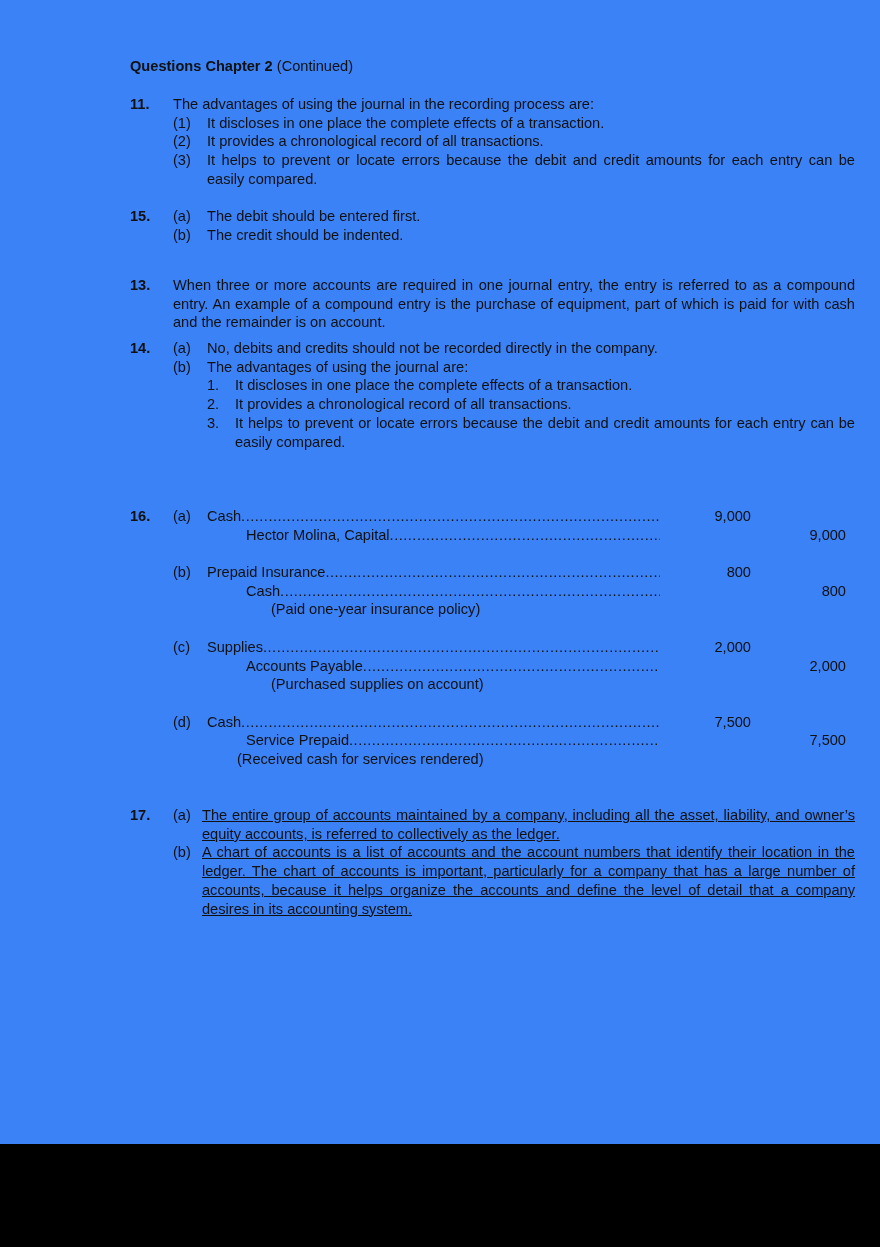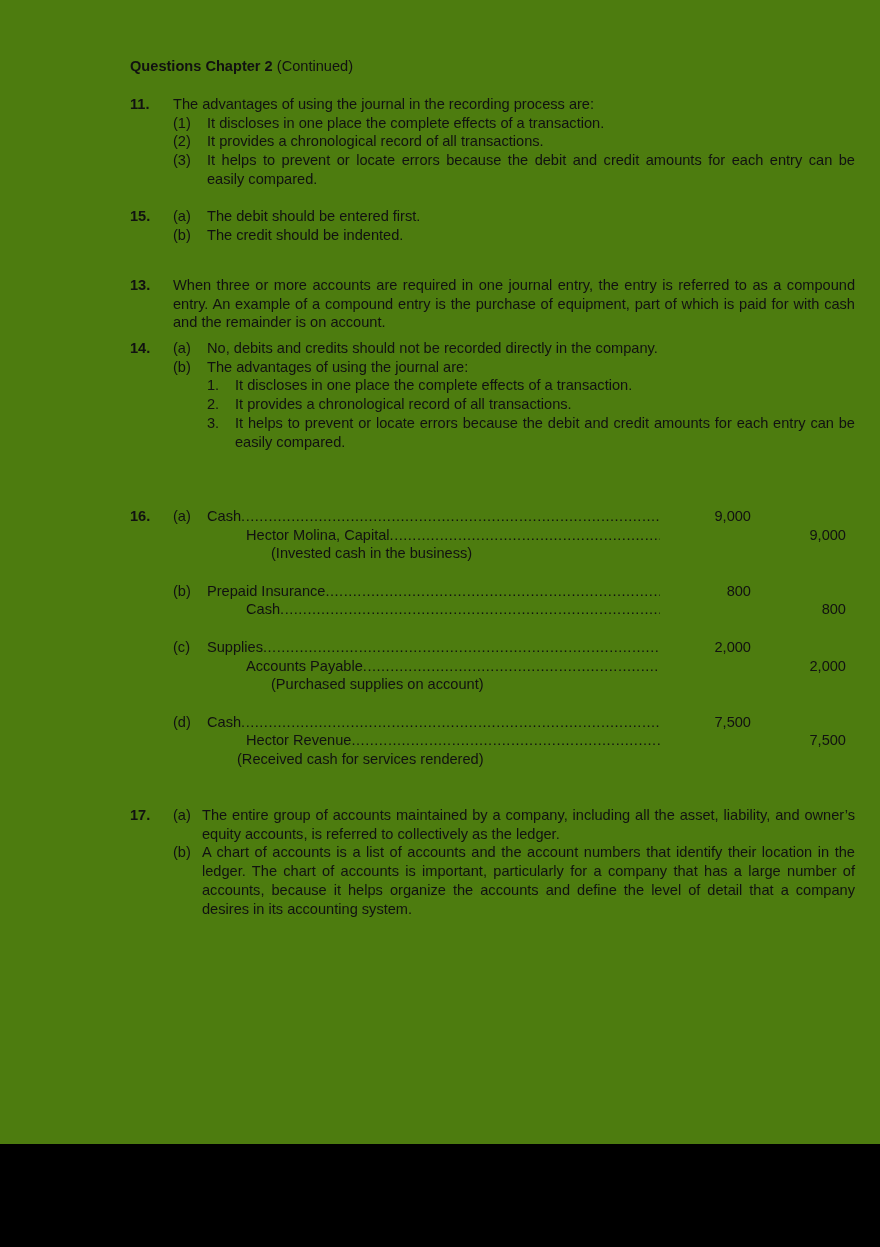--- a/index.html
+++ b/index.html
@@ -1,20 +1,20 @@
 <!DOCTYPE html>
 <html><head>
   <meta charset="utf-8">
   <style>
     html, body { margin: 0; padding: 0; }
     body {
       width: 880px; height: 1247px; background: #ffffff; position: relative; overflow: hidden;
       font-family: "Liberation Sans", sans-serif; color: #111; font-size: 14.6px; line-height: 18.7px;
     }
-    .page { position: absolute; left: 0; top: 0; width: 880px; height: 1144px; background: #4d7c0f; }
+    .page { position: absolute; left: 0; top: 0; width: 880px; height: 1144px; background: #3b82f6; }
     .black-bar { position: absolute; left: 0; top: 1144px; width: 880px; height: 103px; background: #000; }
     .title { position: absolute; left: 130px; top: 57px; white-space: nowrap; }
     .title b { font-weight: bold; }
     .q { position: absolute; left: 130px; width: 725px; }
     .qnum { position: absolute; left: 0; top: 0; font-weight: bold; }
     .body { margin-left: 43px; }
     .just { text-align: justify; }
     .row { position: relative; }
     .lbl { position: absolute; left: 0; top: 0; }
     .sub { margin-left: 34px; }
@@ -110,33 +110,33 @@
       <div style="margin-bottom:18.7px;">
         <div class="je">
           <span class="lbl">(a)</span>
           <span class="acct" style="left:34px;width:453px;"><span>Cash</span><span class="dots">......................................................................................................................................................</span></span>
           <span class="dr">9,000</span>
         </div>
         <div class="je">
           <span class="acct" style="left:73px;width:414px;"><span>Hector Molina, Capital</span><span class="dots">......................................................................................................................................................</span></span>
           <span class="cr">9,000</span>
         </div>
-        <div class="expl" style="margin-left:98px;">(Invested cash in the business)</div>
       </div>
 
       <div style="margin-bottom:18.7px;">
         <div class="je">
           <span class="lbl">(b)</span>
           <span class="acct" style="left:34px;width:453px;"><span>Prepaid Insurance</span><span class="dots">......................................................................................................................................................</span></span>
           <span class="dr">800</span>
         </div>
         <div class="je">
           <span class="acct" style="left:73px;width:414px;"><span>Cash</span><span class="dots">......................................................................................................................................................</span></span>
           <span class="cr">800</span>
         </div>
+        <div class="expl" style="margin-left:98px;">(Paid one-year insurance policy)</div>
       </div>
 
       <div style="margin-bottom:18.7px;">
         <div class="je">
           <span class="lbl">(c)</span>
           <span class="acct" style="left:34px;width:453px;"><span>Supplies</span><span class="dots">......................................................................................................................................................</span></span>
           <span class="dr">2,000</span>
         </div>
         <div class="je">
           <span class="acct" style="left:73px;width:414px;"><span>Accounts Payable</span><span class="dots">......................................................................................................................................................</span></span>
@@ -145,30 +145,30 @@
         <div class="expl" style="margin-left:98px;">(Purchased supplies on account)</div>
       </div>
 
       <div>
         <div class="je">
           <span class="lbl">(d)</span>
           <span class="acct" style="left:34px;width:453px;"><span>Cash</span><span class="dots">......................................................................................................................................................</span></span>
           <span class="dr">7,500</span>
         </div>
         <div class="je">
-          <span class="acct" style="left:73px;width:414px;"><span>Hector Revenue</span><span class="dots">......................................................................................................................................................</span></span>
+          <span class="acct" style="left:73px;width:414px;"><span>Service Prepaid</span><span class="dots">......................................................................................................................................................</span></span>
           <span class="cr">7,500</span>
         </div>
         <div class="expl" style="margin-left:64px;">(Received cash for services rendered)</div>
       </div>
 
     </div>
   </div>
 
-  <div class="q" style="top:806px;">
+  <div class="q" style="top:806px;text-decoration:underline;">
     <span class="qnum">17.</span>
     <div class="body">
       <div class="row">
         <span class="lbl">(a)</span>
         <div class="just" style="margin-left:29px;">The entire group of accounts maintained by a company, including all the asset, liability, and owner’s equity accounts, is referred to collectively as the ledger.</div>
       </div>
       <div class="row">
         <span class="lbl">(b)</span>
         <div class="just" style="margin-left:29px;">A chart of accounts is a list of accounts and the account numbers that identify their location in the ledger. The chart of accounts is important, particularly for a company that has a large number of accounts, because it helps organize the accounts and define the level of detail that a company desires in its accounting system.</div>
       </div>

